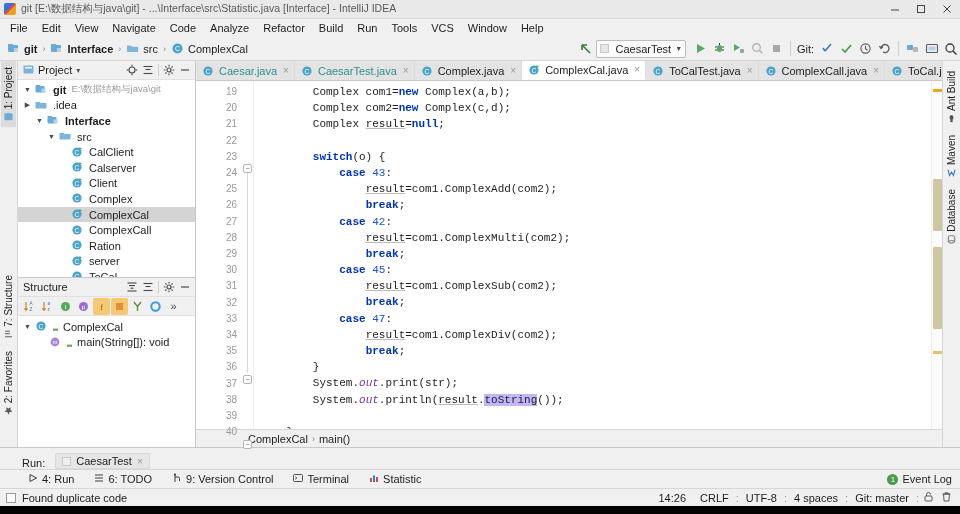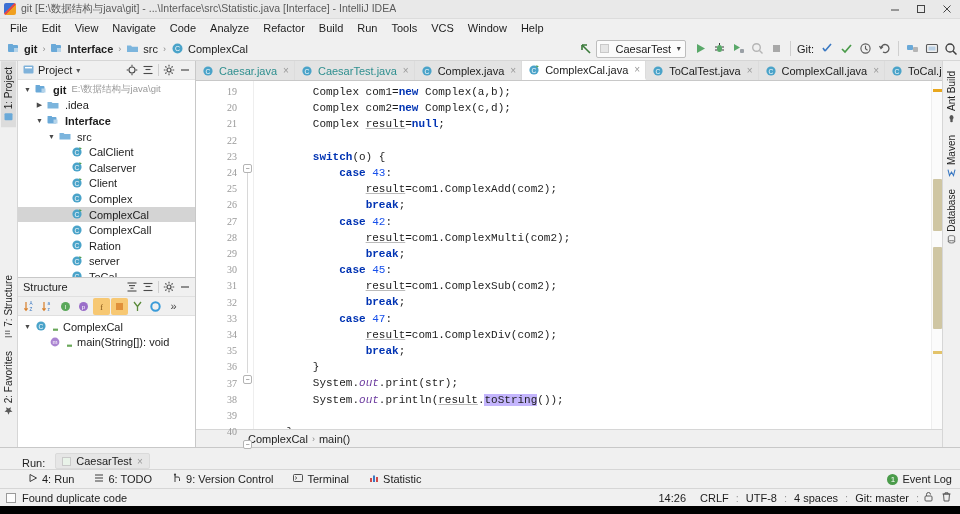--- a/index.html
+++ b/index.html
@@ -107,21 +107,21 @@
   .etab { display:flex; align-items:center; padding: 0 5px 0 6px; font-size: 11px; gap:4px;
           border-right: 1px solid #dcdcdc; background:#e3e3e3; white-space:nowrap; cursor:default;}
   .etab.active { background:#fff; border-bottom: 2px solid #fff; }
   .etab .x { color:#999; font-size:10px; margin-left:2px; }
   .etab .tl { color:#1d1d1d; }
   .etab .tl.test { color:#2f8f8f; }
 
   .editorwrap { flex:1; display:flex; min-height:0; position:relative; background:#fff; }
   .gutter { width: 46px; background:#fff; flex:none; position:relative; text-align:right;
             padding-right:5px; padding-top:3px; color:#999; font-size:10px;
-            font-family:Liberation Serif, serif; line-height:16.2px;}
+            font-family:Liberation Sans, sans-serif; line-height:16.2px;}
   .foldcol { width: 12px; background:#fff; flex:none; position:relative; padding-top:3px;
              border-right:1px solid #eee;}
   .foldline { position:absolute; left:5px; top:0; bottom:0; width:1px; background:#d8d8d8;}
   .foldmark { position:absolute; left:1px; width:9px;height:9px; background:#fff;
               border:1px solid #b4b4b4; border-radius:2px; font-size:7px; line-height:7px;
               text-align:center; color:#666;}
   .code { flex:1; padding-top:3px; padding-left:6px; font-family:"Liberation Mono", monospace;
           font-size:11px; line-height:16.2px; white-space:pre; overflow:hidden; position:relative; }
   .code .ln { height:16.2px; }
   .kw { color:#0033b3; font-weight:bold; }
@@ -431,21 +431,21 @@
           <div class="trow" style="padding-left: 4px;">
             <span class="arrow">▼</span>
             <span class="ico" style="margin-left: 2px;"><svg width="12" height="12" viewBox="0 0 12 12">
                 <rect x="0.5" y="3" width="9" height="6.5" rx="1" fill="#6aa9d8"></rect>
                 <rect x="0.5" y="2" width="4.5" height="1.6" rx="0.4" fill="#6aa9d8"></rect>
                 <rect x="6.5" y="5.5" width="4" height="4" fill="#b5d4ea"></rect>
               </svg></span>
             <span class="nm bold">git</span>
             <span class="gray">E:\数据结构与java\git</span>
           </div>
-          <div class="trow" style="padding-left: 16px;">
+          <div class="trow" style="padding-left: 4px;">
             <span class="arrow">▶</span>
             <span class="ico" style="margin-left: 2px;"><svg width="12" height="12" viewBox="0 0 12 12">
                 <path d="M0.5 3h4l1 1.1h6v5.4h-11z" fill="#7cb5dd"></path>
               </svg></span>
             <span class="nm">.idea</span>
           </div>
           <div class="trow" style="padding-left: 16px;">
             <span class="arrow">▼</span>
             <span class="ico" style="margin-left: 2px;"><svg width="12" height="12" viewBox="0 0 12 12">
                 <rect x="0.5" y="3" width="9" height="6.5" rx="1" fill="#6aa9d8"></rect>

